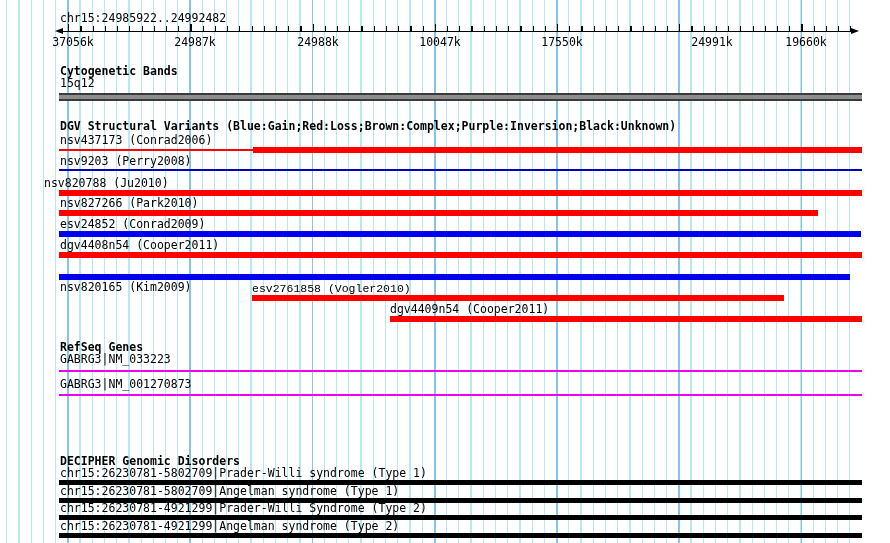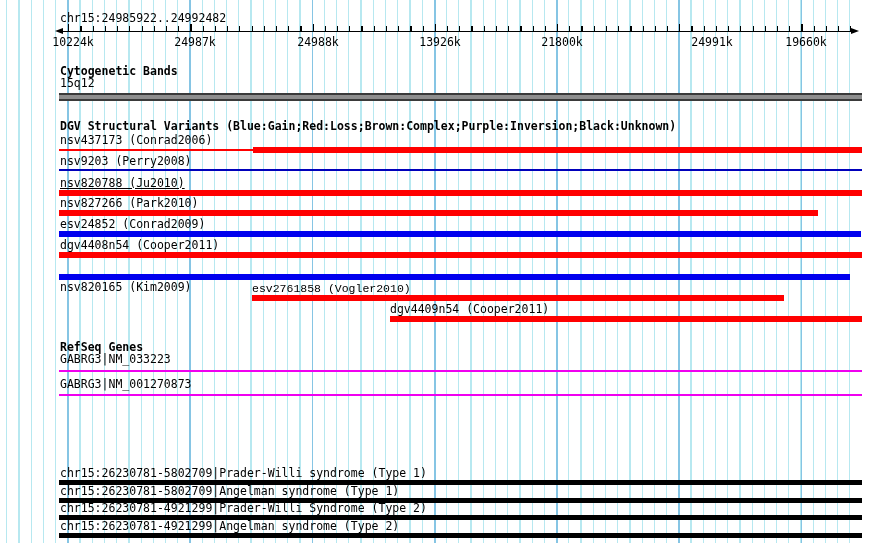--- a/index.html
+++ b/index.html
@@ -105,41 +105,41 @@
       <div class="tick" style="left: 764.74px;"></div>
       <div class="tick" style="left: 776.96px;"></div>
       <div class="tick" style="left: 789.18px;"></div>
       <div class="tick major" style="left: 801.4px;"></div>
       <div class="tick" style="left: 813.62px;"></div>
       <div class="tick" style="left: 825.84px;"></div>
       <div class="tick" style="left: 838.06px;"></div>
       <div class="tick" style="left: 850.28px;"></div>
     </div>
   <div id="tick-labels">
-      <div class="tick-label" style="left: 73px;">10224k</div>
+      <div class="tick-label" style="left: 73px;">37056k</div>
       <div class="tick-label" style="left: 195px;">24987k</div>
       <div class="tick-label" style="left: 318px;">24988k</div>
-      <div class="tick-label" style="left: 440px;">13926k</div>
-      <div class="tick-label" style="left: 562px;">21800k</div>
+      <div class="tick-label" style="left: 440px;">10047k</div>
+      <div class="tick-label" style="left: 562px;">17550k</div>
       <div class="tick-label" style="left: 712px;">24991k</div>
       <div class="tick-label" style="left: 806px;">19660k</div>
     </div>
 
   <div class="section-title" style="left:60px;top:66px;">Cytogenetic Bands</div>
   <div class="lbl" style="left:60px;top:78px;">15q12</div>
   <div id="cytoband-bar"></div>
 
   <div class="section-title" style="left:60px;top:121px;">DGV Structural Variants (Blue:Gain;Red:Loss;Brown:Complex;Purple:Inversion;Black:Unknown)</div>
   <div id="dgv-features">
       <div class="lbl" style="left: 60px; top: 135px; text-align: right;">nsv437173 (Conrad2006)</div>
       <div class="seg" style="left: 59px; top: 149px; width: 194px; height: 2px; background: rgb(255, 0, 0);"></div>
       <div class="seg" style="left: 253px; top: 147px; width: 609px; height: 6px; background: rgb(255, 0, 0);"></div>
       <div class="lbl" style="left: 60px; top: 156px;">nsv9203 (Perry2008)</div>
       <div class="seg" style="left: 59px; top: 169px; width: 803px; height: 2px; background: rgb(0, 0, 187);"></div>
-      <div class="lbl" style="left: 60px; top: 178px; text-decoration: underline;">nsv820788 (Ju2010)</div>
+      <div class="lbl" style="left: 44px; top: 178px;">nsv820788 (Ju2010)</div>
       <div class="seg" style="left: 59px; top: 190px; width: 803px; height: 6px; background: rgb(255, 0, 0);"></div>
       <div class="lbl" style="left: 60px; top: 198px;">nsv827266 (Park2010)</div>
       <div class="seg" style="left: 59px; top: 210px; width: 759px; height: 6px; background: rgb(255, 0, 0);"></div>
       <div class="lbl" style="left: 60px; top: 219px;">esv24852 (Conrad2009)</div>
       <div class="seg" style="left: 59px; top: 231px; width: 802px; height: 6px; background: rgb(0, 0, 238);"></div>
       <div class="lbl" style="left: 60px; top: 240px;">dgv4408n54 (Cooper2011)</div>
       <div class="seg" style="left: 59px; top: 252px; width: 803px; height: 6px; background: rgb(255, 0, 0);"></div>
       <div class="lbl" style="left: 60px; top: 270px; margin-top: 12px;">nsv820165 (Kim2009)</div>
       <div class="seg" style="left: 59px; top: 274px; width: 791px; height: 6px; background: rgb(0, 0, 238);"></div>
       <div class="lbl" style="left: 252px; top: 283px; font-family: Liberation Mono, monospace;">esv2761858 (Vogler2010)</div>
@@ -149,20 +149,21 @@
     </div>
 
   <div class="section-title" style="left:60px;top:342px;">RefSeq Genes</div>
   <div id="refseq-features">
       <div class="lbl" style="left: 60px; top: 354px;">GABRG3|NM_033223</div>
       <div class="seg" style="left: 59px; top: 370px; width: 803px; height: 2px; background: rgb(240, 0, 240);"></div>
       <div class="lbl" style="left: 60px; top: 379px;">GABRG3|NM_001270873</div>
       <div class="seg" style="left: 59px; top: 394px; width: 803px; height: 2px; background: rgb(240, 0, 240);"></div>
     </div>
 
+  <div class="section-title" style="left:60px;top:456px;">DECIPHER Genomic Disorders</div>
   <div id="decipher-features">
       <div class="lbl" style="left: 60px; top: 468px;">chr15:26230781-5802709|Prader-Willi syndrome (Type 1)</div>
       <div class="seg" style="left: 59px; top: 480px; width: 803px; height: 5px; background: rgb(0, 0, 0);"></div>
       <div class="lbl" style="left: 60px; top: 486px;">chr15:26230781-5802709|Angelman syndrome (Type 1)</div>
       <div class="seg" style="left: 59px; top: 498px; width: 803px; height: 5px; background: rgb(0, 0, 0);"></div>
       <div class="lbl" style="left: 60px; top: 503px;">chr15:26230781-4921299|Prader-Willi Syndrome (Type 2)</div>
       <div class="seg" style="left: 59px; top: 515px; width: 803px; height: 5px; background: rgb(0, 0, 0);"></div>
       <div class="lbl" style="left: 60px; top: 521px;">chr15:26230781-4921299|Angelman syndrome (Type 2)</div>
       <div class="seg" style="left: 59px; top: 533px; width: 803px; height: 5px; background: rgb(0, 0, 0);"></div>
     </div>

